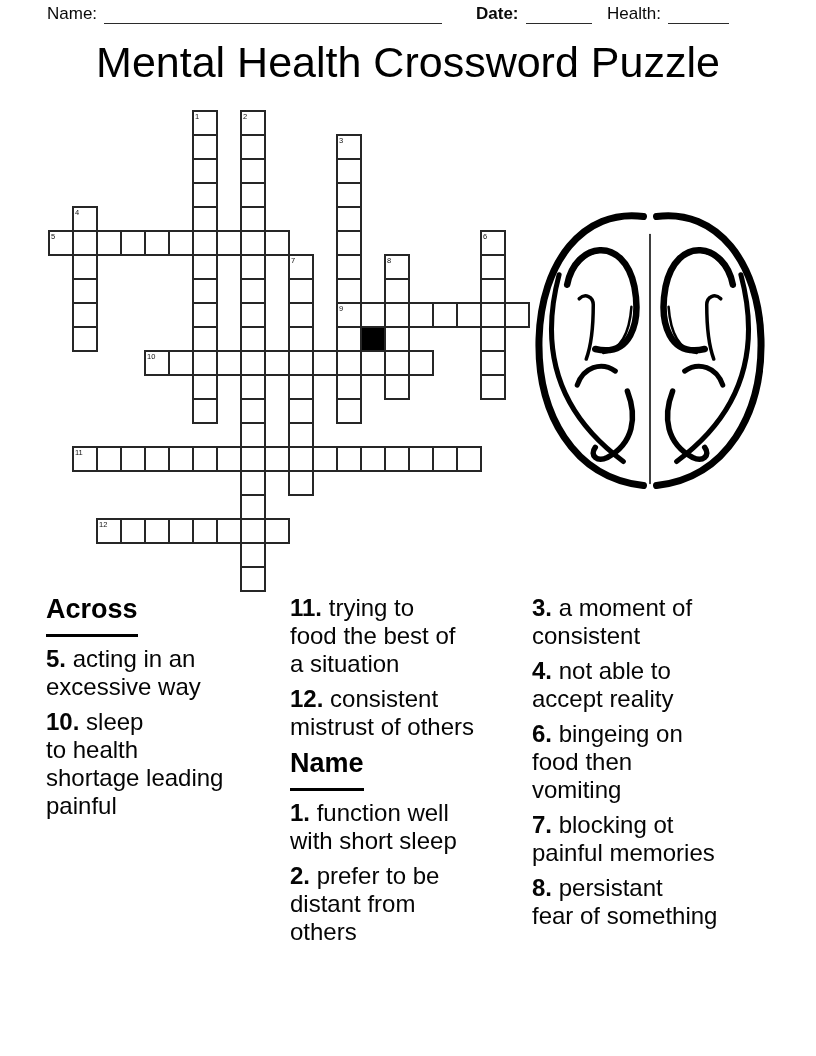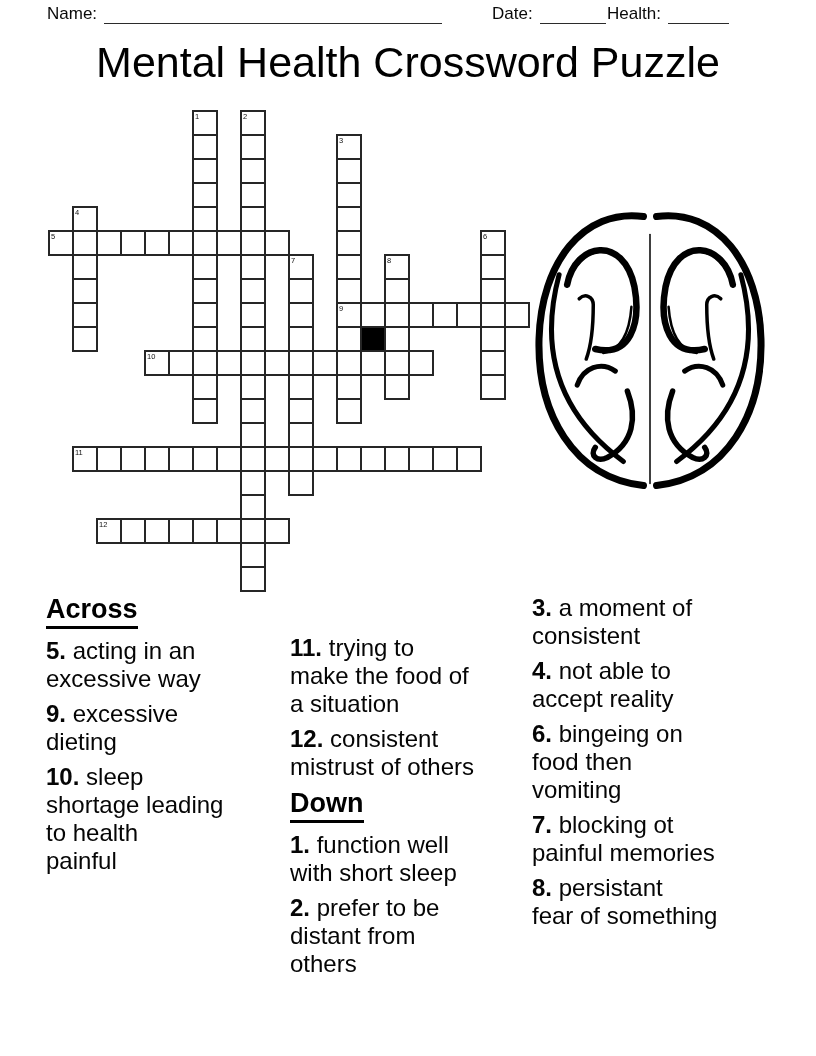--- a/index.html
+++ b/index.html
@@ -25,33 +25,33 @@
   .cell.black { background:#000; }
   .cellnum { position:absolute; font-size:7.5px; line-height:8px; color:#111;
              font-family:"Liberation Sans", sans-serif; z-index:3; }
 
   
   .brain { position:absolute; left:531px; top:204px; }
 
   
   .clue-col { position:absolute; top:594px; }
   .clue-heading { font-size:27px; font-weight:bold; line-height:31px; margin-bottom:8px; }
-  .clue-heading span { display:inline-block; border-bottom:3px solid #000; padding-bottom:1px; }
+  .clue-heading span { display:inline-block; border-bottom:3px solid #000; padding-bottom:9px; }
   .clue { font-size:24px; line-height:28px; margin-bottom:7px; color:#050505; }
   .clue .num { font-weight:bold; }
 </style>
 </head>
 <body>
 
 <div class="page">
 
   <div class="hdr-group" style="left:47px;">
     <span class="hdr-label">Name:</span><span class="blank-line" style="width:338px;"></span>
   </div>
-  <div class="hdr-group" style="left:492px;">
+  <div class="hdr-group" style="left:476px;font-weight:bold;">
     <span class="hdr-label">Date:</span><span class="blank-line" style="width:66px;"></span>
   </div>
   <div class="hdr-group" style="left:607px;">
     <span class="hdr-label">Health:</span><span class="blank-line" style="width:61px;"></span>
   </div>
 
   <div class="title">Mental Health Crossword Puzzle</div>
 
   <div class="grid">
       <div class="cell" style="left: 48px; top: 230px;"></div>
@@ -210,41 +210,37 @@
     </g>
   </svg>
 
   <div class="clue-col" style="left:46px;  width:212px;">
       <div class="clue-heading"><span>Across</span></div>
       <div class="clue">
         <div><span class="num">5.</span> acting in an</div>
         <div>excessive way</div>
       </div>
       <div class="clue">
-        <div><span class="num">9.</span> excessive</div>
-        <div>dieting</div>
-      </div>
-      <div class="clue">
         <div><span class="num">10.</span> sleep</div>
+        <div>to health</div>
         <div>shortage leading</div>
-        <div>to health</div>
         <div>painful</div>
       </div>
     </div>
-  <div class="clue-col" style="left:290px; width:218px;margin-top:40px;">
+  <div class="clue-col" style="left:290px; width:218px;">
       <div class="clue">
         <div><span class="num">11.</span> trying to</div>
-        <div>make the food of</div>
+        <div>food the best of</div>
         <div>a situation</div>
       </div>
       <div class="clue">
         <div><span class="num">12.</span> consistent</div>
         <div>mistrust of others</div>
       </div>
-      <div class="clue-heading"><span>Down</span></div>
+      <div class="clue-heading"><span>Name</span></div>
       <div class="clue">
         <div><span class="num">1.</span> function well</div>
         <div>with short sleep</div>
       </div>
       <div class="clue">
         <div><span class="num">2.</span> prefer to be</div>
         <div>distant from</div>
         <div>others</div>
       </div>
     </div>

